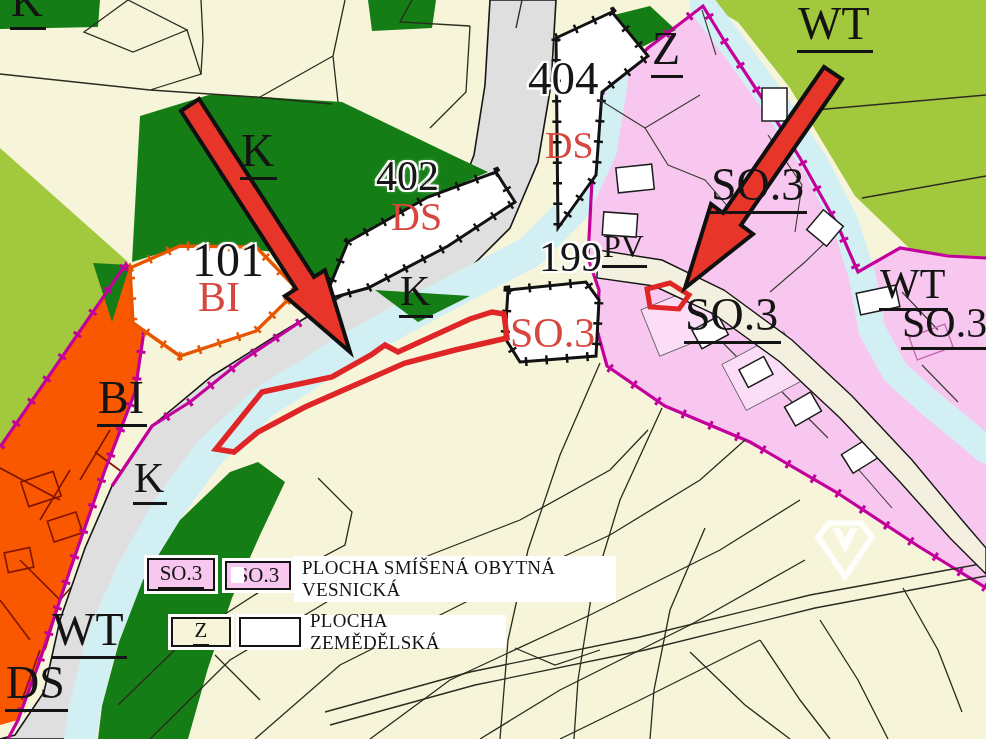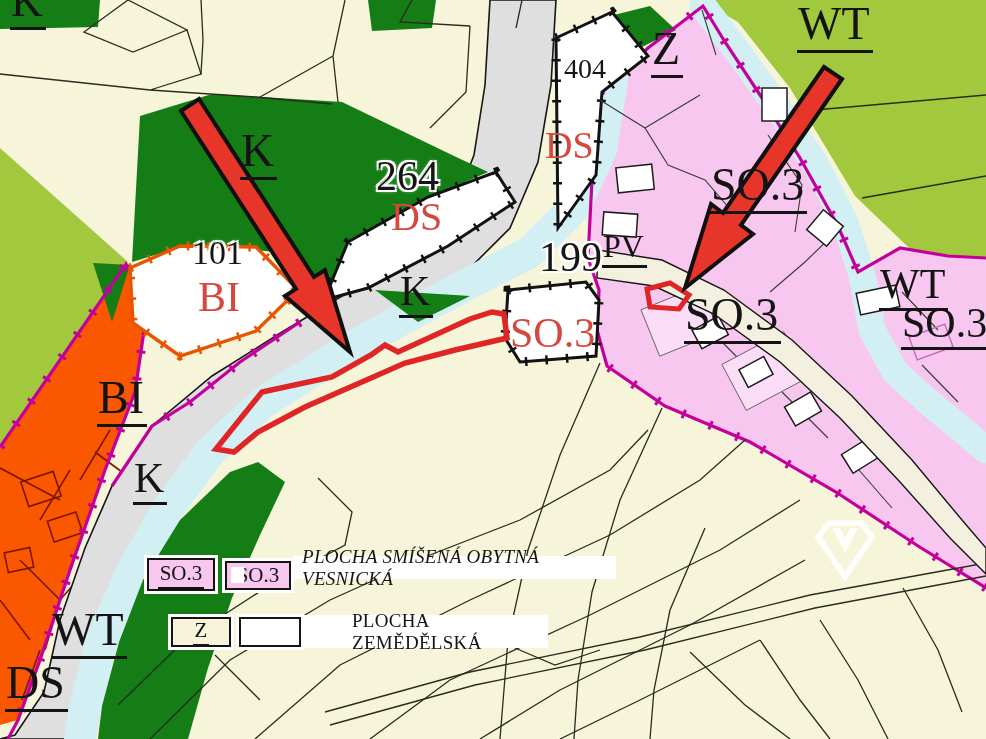--- a/index.html
+++ b/index.html
@@ -152,27 +152,27 @@
 
   <g stroke="#101010" stroke-width="4" stroke-linejoin="miter">
     <polygon fill="#E8352A" points="181,111 199,99 314,277 325,270 350,352 285,296 296,289"></polygon>
     <polygon fill="#E8352A" points="824,67 842,79 741,225 753,234 685,288 711,204 723,213"></polygon>
   </g>
 </svg>
 
 <div>
   <span class="lbl u" style="left:10px;top:-20px;font-size:44px">K</span>
   <span class="lbl u" style="left:240px;top:128px;font-size:46px">K</span>
-  <span class="lbl halo" style="left:376px;top:155px;font-size:42px">264</span>
+  <span class="lbl halo" style="left:376px;top:155px;font-size:42px">402</span>
   <span class="lbl red" style="left:391px;top:197px;font-size:40px">DS</span>
-  <span class="lbl halo" style="left:564px;top:55px;font-size:28px">404</span>
+  <span class="lbl halo" style="left:528px;top:55px;font-size:47px">404</span>
   <span class="lbl red" style="left:545px;top:126px;font-size:38px">DS</span>
   <span class="lbl u" style="left:651px;top:26px;font-size:46px">Z</span>
   <span class="lbl u" style="left:797px;top:1px;font-size:46px">WT</span>
-  <span class="lbl halo" style="left:192px;top:236px;font-size:34px">101</span>
+  <span class="lbl halo" style="left:192px;top:236px;font-size:48px">101</span>
   <span class="lbl red" style="left:198px;top:276px;font-size:42px">BI</span>
   <span class="lbl u" style="left:399px;top:270px;font-size:42px">K</span>
   <span class="lbl halo" style="left:539px;top:236px;font-size:42px">199</span>
   <span class="lbl u" style="left:602px;top:230px;font-size:32px">PV</span>
   <span class="lbl u" style="left:710px;top:162px;font-size:46px">SO.3</span>
   <span class="lbl red" style="left:510px;top:312px;font-size:42px">SO.3</span>
   <span class="lbl u" style="left:684px;top:292px;font-size:46px">SO.3</span>
   <span class="lbl u" style="left:879px;top:263px;font-size:42px">WT</span>
   <span class="lbl u" style="left:901px;top:302px;font-size:42px">SO.3</span>
   <span class="lbl u" style="left:97px;top:375px;font-size:46px">BI</span>
@@ -182,29 +182,29 @@
 </div>
 
 <div>
   <div class="lgd-box" style="left:147px;top:558px;width:64px;height:29px;background:#F8C7EF;border:2.5px solid #141414;">
     <span class="inner-u">SO.3</span>
   </div>
   <div class="lgd-box" style="left:225px;top:561px;width:62px;height:25px;background:#F8C7EF;border:2px solid #141414;">
     <span class="white-chip"></span>
     <span>SO.3</span>
   </div>
-  <div class="lgd-strip" style="left:294px;top:556px;width:322px;height:23px;font-style:italic;">
+  <div class="lgd-strip" style="left:294px;top:556px;width:322px;height:46px;">
     <span class="lgd-text">PLOCHA SMÍŠENÁ OBYTNÁ VESNICKÁ</span>
   </div>
 
   <div class="lgd-box" style="left:171px;top:617px;width:56px;height:26px;background:#F6F4D9;border:2.5px solid #141414;">
     <span class="inner-u">Z</span>
   </div>
   <div class="lgd-box" style="left:239px;top:617px;width:58px;height:26px;background:#ffffff;border:2.5px solid #141414;"></div>
-  <div class="lgd-strip" style="left:302px;top:615px;width:204px;height:33px;padding-left:42px;">
+  <div class="lgd-strip" style="left:302px;top:615px;width:204px;height:33px;">
     <span class="lgd-text">PLOCHA ZEMĚDĚLSKÁ</span>
   </div>
 </div>
 
 <div class="wm">
   <svg width="66" height="64" viewBox="0 0 100 100">
     <path d="M25,8 L75,8 L92,30 L50,92 L8,30 Z" fill="none" stroke="rgba(255,255,255,.88)" stroke-width="9" stroke-linejoin="miter"></path>
     <path d="M30,16 L50,55 L70,16 L58,16 L50,32 L42,16 Z" fill="rgba(255,255,255,.88)"></path>
   </svg>
 </div>

